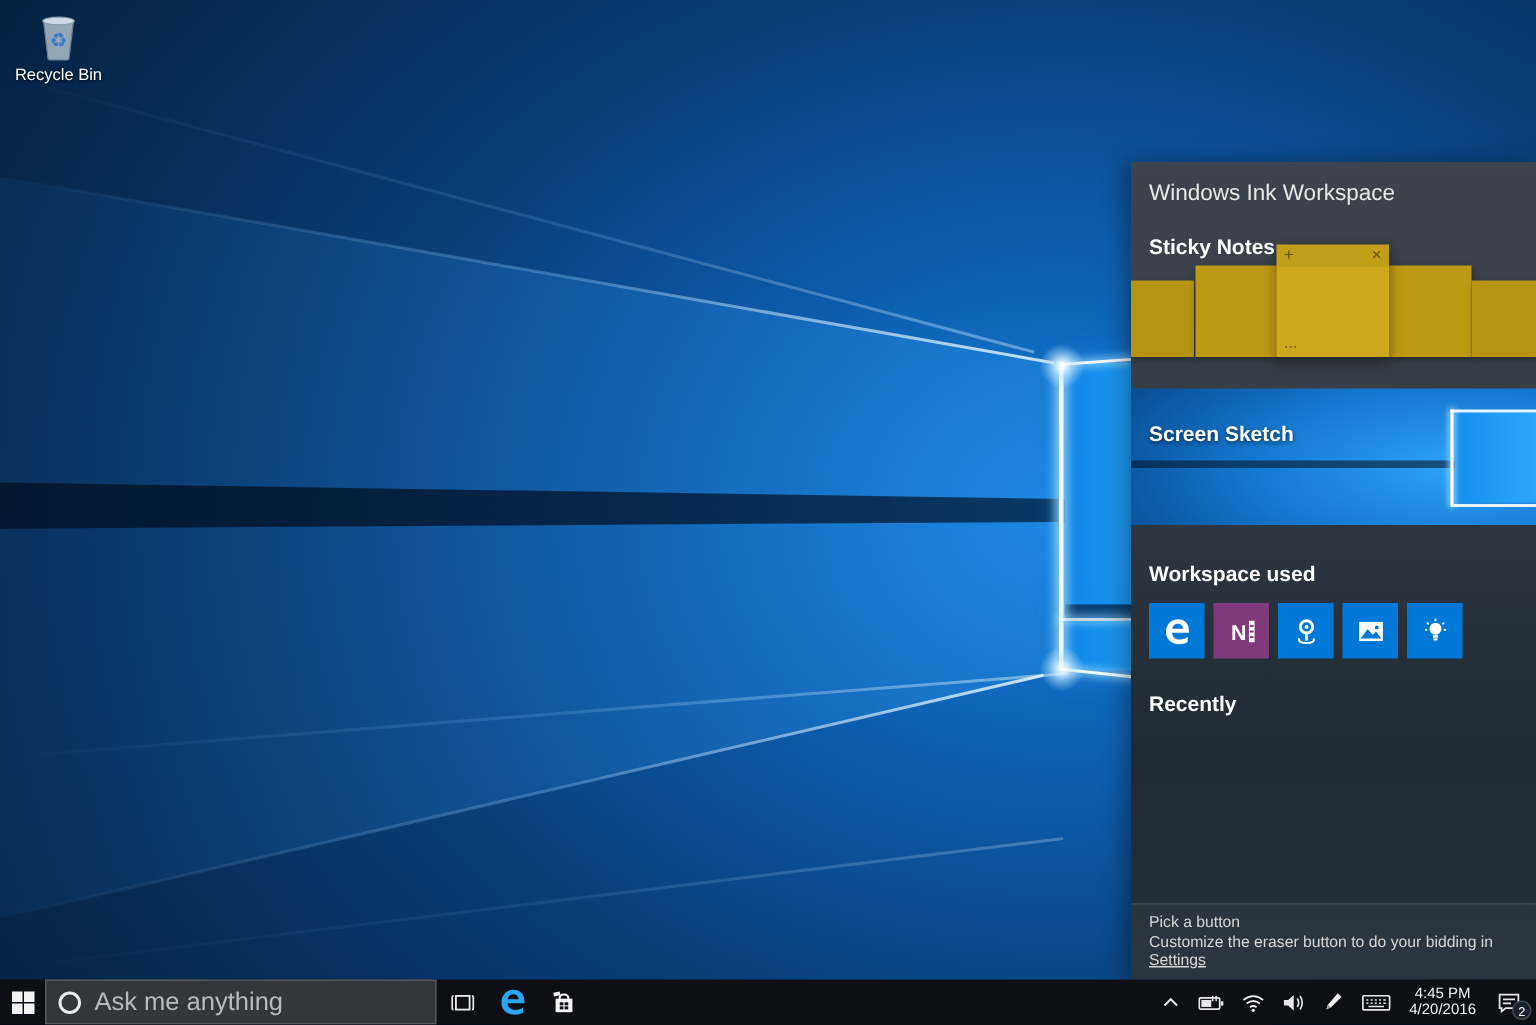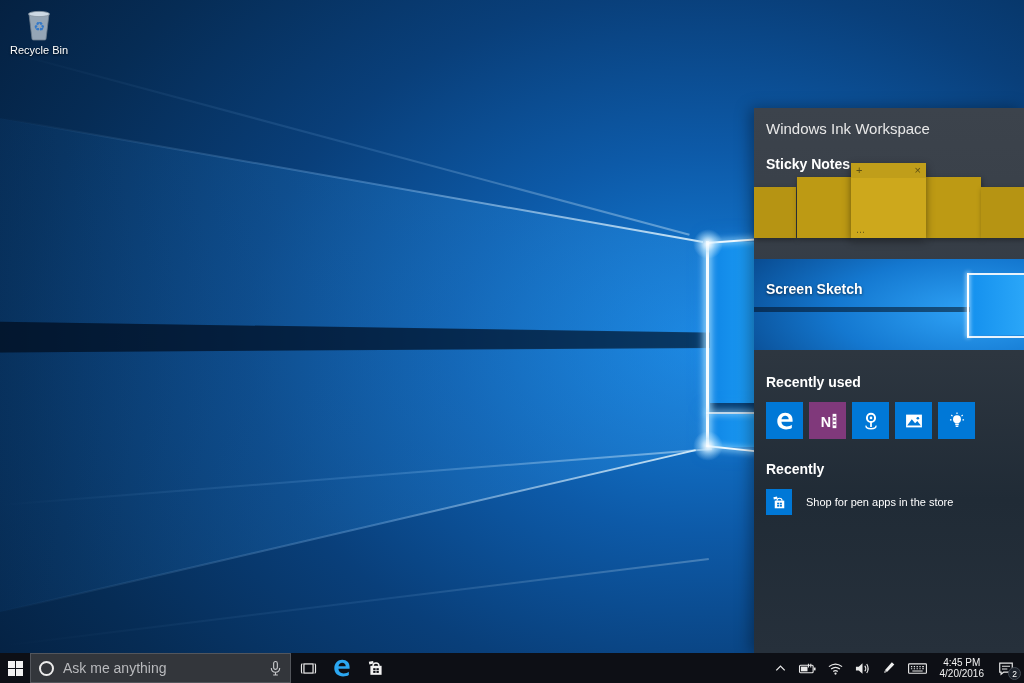--- a/index.html
+++ b/index.html
@@ -109,21 +109,21 @@
   .taskbar { position:absolute; left:0; right:0; bottom:0; height:30px; background:#0d0f15;
     display:flex; align-items:stretch; z-index:10; }
   .tb-btn { display:flex; align-items:center; justify-content:center; cursor:pointer; }
   .start-btn { width:30px; }
   .win-logo { display:grid; grid-template-columns:7px 7px; grid-template-rows:7px 7px; gap:1px; }
   .win-logo span { background:#f2f2f2; }
   .search-box { width:261px; background:#33363b; border:1px solid #53565c;
     display:flex; align-items:center; padding:0 8px; gap:9px; }
   .cortana-ring { width:15px; height:15px; border:2px solid #ececec; border-radius:50%; flex:none; }
   .search-input { flex:1; background:transparent; border:none; outline:none;
-    font-size:14px; color:#e6e6e6; font-family:inherit; }
+    font-size:17px; color:#e6e6e6; font-family:inherit; }
   .search-input::placeholder { color:#b9babd; }
   .taskbar-icons { display:flex; }
   .tb-app { width:34px; }
   .tray { margin-left:auto; display:flex; align-items:stretch; }
   .tray-item { display:flex; align-items:center; justify-content:center; padding:0 5px; cursor:pointer; }
   .clock { flex-direction:column; line-height:11px;
     font-size:10px; color:#f2f2f2; text-align:center; padding:0 7px; }
   .action-center { position:relative; padding:0 9px 0 6px; }
   .badge { position:absolute; right:3px; bottom:3px; width:13px; height:13px; border-radius:50%;
     background:#1c222b; border:1px solid #454b54; color:#fff; font-size:8.5px;
@@ -191,21 +191,21 @@
     <div class="screensketch-section">
       <div class="ss-pane"></div>
       <div class="ss-band"></div>
       <div class="ss-vline"></div>
       <div class="ss-hline ss-h1"></div>
       <div class="ss-hline ss-h2"></div>
       <div class="section-title">Screen Sketch</div>
     </div>
 
     <div class="recently">
-      <div class="section-title">Recently used</div>
+      <div class="section-title">Workspace used</div>
       <div class="tile-row">
         <div class="tile" title="Microsoft Edge">
           <svg width="22" height="22" viewBox="0 0 20 20">
             <path d="M3,10.3 C3,5.6 6.4,2.6 10.2,2.6 C14.4,2.6 16.9,5.4 16.9,9.1 L16.9,10.7 L6.7,10.7
                      C6.9,13.4 8.9,14.9 11.5,14.9 C13.4,14.9 15,14.3 16.2,13.4 L16.2,16.4
                      C14.8,17.3 13,17.7 11,17.7 C6.3,17.7 3,14.7 3,10.3 Z M6.8,8.4 L13.4,8.4
                      C13.3,6.6 12.1,5.3 10.2,5.3 C8.4,5.3 7.1,6.5 6.8,8.4 Z" fill="#fff"></path>
           </svg>
         </div>
         <div class="tile onenote" title="OneNote">
@@ -238,36 +238,28 @@
             <rect x="8.4" y="12.2" width="3.2" height="1.6" fill="#fff"></rect>
             <rect x="8.8" y="14.2" width="2.4" height="1.2" fill="#fff"></rect>
             <path d="M10 2.2 L10 3.6 M4.8 4.6 L5.9 5.6 M15.2 4.6 L14.1 5.6 M3.6 9 L5 9 M15 9 L16.4 9" stroke="#fff" stroke-width="1.1"></path>
           </svg>
         </div>
       </div>
     </div>
 
     <div class="suggested">
       <div class="section-title">Recently</div>
-      <div class="suggest-row">
-        <div class="tile-sm">
-          <svg width="17" height="17" viewBox="0 0 20 20">
-            <path d="M7 8 Q7 5 10 5 Q13 5 13 8" fill="none" stroke="#fff" stroke-width="1.4"></path>
-            <rect x="4.4" y="7.8" width="11.2" height="9" fill="#fff"></rect>
-            <rect x="7.2" y="10.2" width="2.4" height="2" fill="#0078d7"></rect>
-            <rect x="10.4" y="10.2" width="2.4" height="2" fill="#0078d7"></rect>
-            <rect x="7.2" y="12.9" width="2.4" height="2" fill="#0078d7"></rect>
-            <rect x="10.4" y="12.9" width="2.4" height="2" fill="#0078d7"></rect>
-            <rect x="3" y="3.4" width="4.4" height="2.6" fill="#fff" transform="rotate(-12 5 4.5)"></rect>
-          </svg>
-        </div>
-        <span class="suggest-text">Shop for pen apps in the store</span>
-      </div>
-    </div>
-
+    </div>
+
+    <div class="ip-footer">
+      <div class="l1">Pick a button</div>
+      <div class="l2">
+        <span>Customize the eraser button to do your bidding in </span><a>Settings</a>
+      </div>
+    </div>
   </div>
 
   <div class="taskbar">
     <div class="tb-btn start-btn">
       <div class="win-logo">
         <span></span>
           <span></span>
           <span></span>
           <span></span>
       </div>

